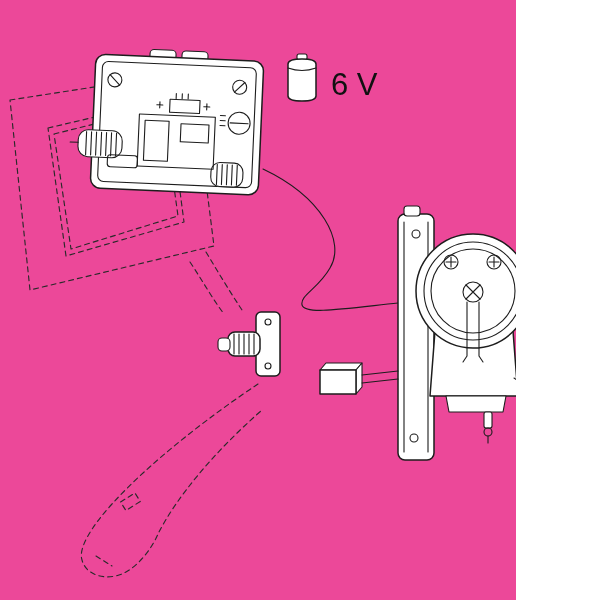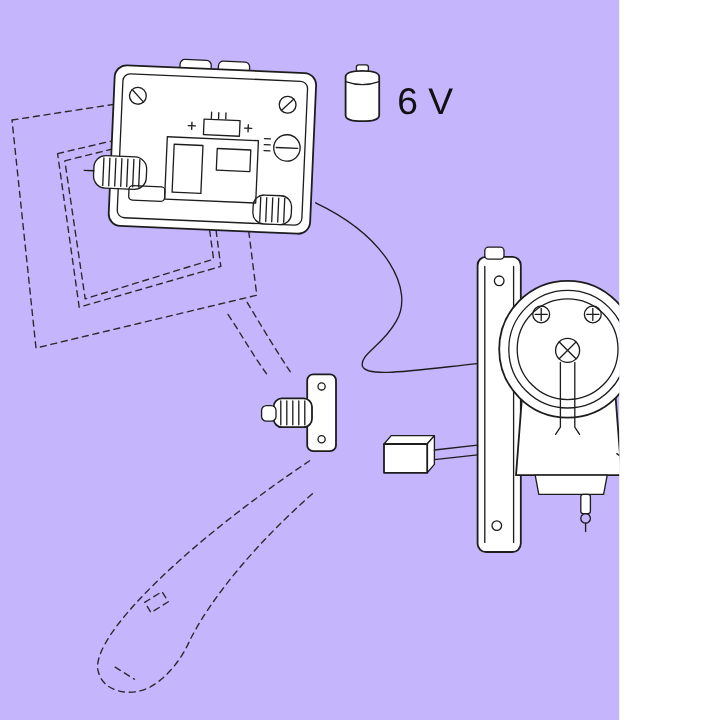--- a/index.html
+++ b/index.html
@@ -1,16 +1,16 @@
 <!DOCTYPE html>
 <html><head>
 <meta charset="utf-8">
 <style>
   html,body{margin:0;padding:0;background:#ffffff;}
-  .stage{position:relative;width:516px;height:600px;background:#c4b5fd;overflow:hidden;
+  .stage{position:relative;width:516px;height:600px;background:#ec4899;overflow:hidden;
          font-family:"Liberation Sans", sans-serif;}
   svg{display:block}
   .thin{fill:none;stroke:#1d1d1d;stroke-width:1.1;stroke-linecap:round;stroke-linejoin:round;}
   .whitefill{fill:#ffffff;stroke:#1d1d1d;stroke-width:1.5;stroke-linejoin:round;}
   .whitefill-thin{fill:#ffffff;stroke:#1d1d1d;stroke-width:1.1;stroke-linejoin:round;}
   .dashed{fill:none;stroke:#2a2a2a;stroke-width:1.15;stroke-dasharray:5 4;stroke-linecap:round;stroke-linejoin:round;}
   .label{font-family:"Liberation Sans", sans-serif;font-size:31px;fill:#111;}
 </style>
 </head>
 <body>

